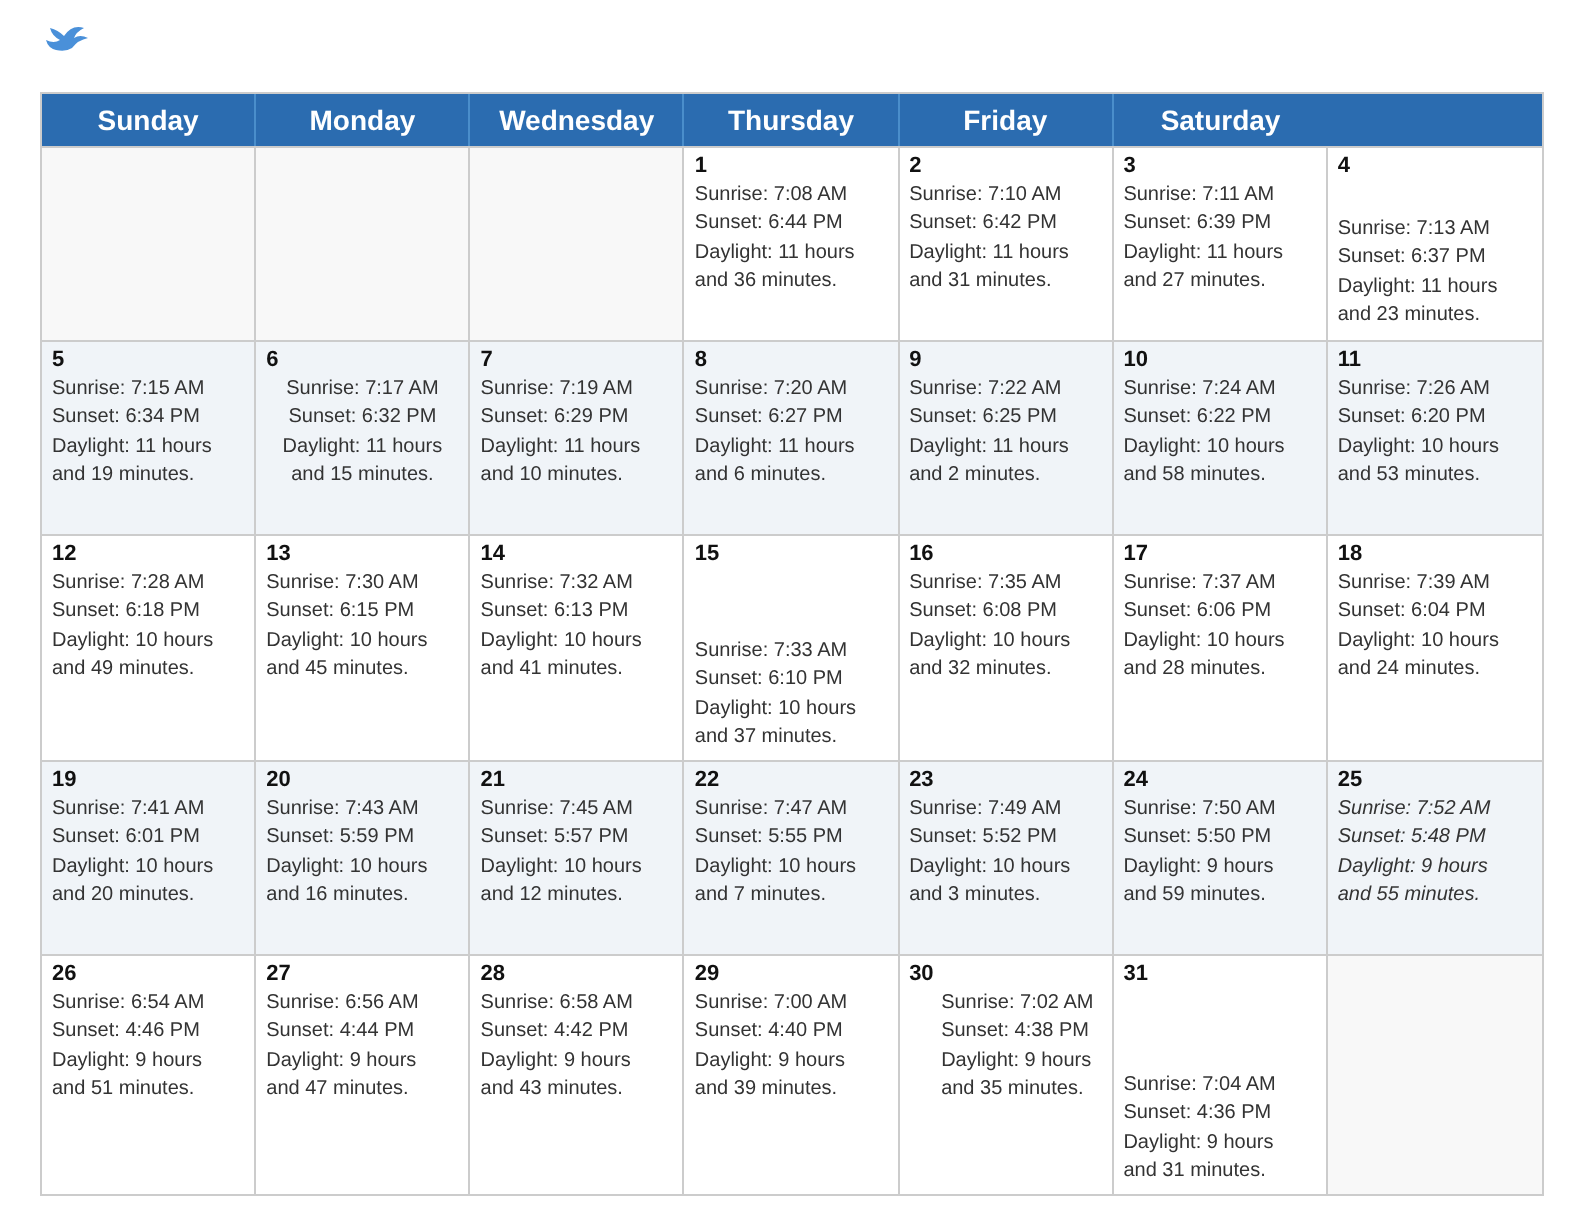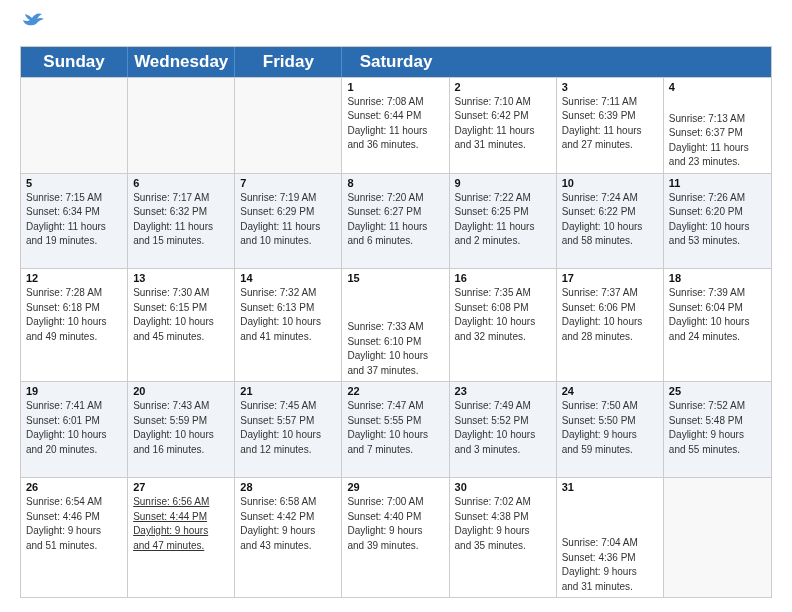--- a/index.html
+++ b/index.html
@@ -56,21 +56,21 @@
       flex-direction: column;
       border: 1px solid #ccc;
     }
     .cal-header-row {
       display: grid;
       grid-template-columns: repeat(7, 1fr);
       background: #2b6cb0;
     }
     .cal-header-cell {
       color: #fff;
-      font-size: 17px;
+      font-size: 14px;
       font-weight: bold;
       padding: 5px 6px;
       border-right: 1px solid #4a8ecb;
       text-align: center;
     }
     .cal-header-cell:last-child { border-right: none; }
     .cal-body {
       flex: 1;
       display: flex;
       flex-direction: column;
@@ -122,21 +122,23 @@
     </div>
     <div class="title-block">
       <div class="month-title"></div>
       <div class="subtitle"></div>
     </div>
   </div>
 
   <div class="calendar">
     <div class="cal-header-row">
     <div class="cal-header-cell">Sunday</div>
+        <div class="cal-header-cell">Monday</div>
         <div class="cal-header-cell">Wednesday</div>
+        <div class="cal-header-cell">Thursday</div>
         <div class="cal-header-cell">Friday</div>
         <div class="cal-header-cell">Saturday</div>
       </div>
     <div class="cal-body">
     <div class="cal-week">
           <div class="cal-cell empty"></div>
           <div class="cal-cell empty"></div>
           <div class="cal-cell empty"></div>
           <div class="cal-cell">
             <div class="day-num">1</div>
@@ -170,21 +172,21 @@
         <div class="cal-week">
           <div class="cal-cell alt-bg">
             <div class="day-num">5</div>
             <div class="cell-info" style="white-space: pre-line;">Sunrise: 7:15 AM
 Sunset: 6:34 PM
 Daylight: 11 hours
 and 19 minutes.</div>
           </div>
           <div class="cal-cell alt-bg">
             <div class="day-num">6</div>
-            <div class="cell-info" style="white-space: pre-line;">Sunrise: 7:17 AM
+            <div class="cell-info" style="white-space: pre-line; text-align: center;">Sunrise: 7:17 AM
 Sunset: 6:32 PM
 Daylight: 11 hours
 and 15 minutes.</div>
           </div>
           <div class="cal-cell alt-bg">
             <div class="day-num">7</div>
             <div class="cell-info" style="white-space: pre-line;">Sunrise: 7:19 AM
 Sunset: 6:29 PM
 Daylight: 11 hours
 and 10 minutes.</div>
@@ -307,58 +309,58 @@
           </div>
           <div class="cal-cell alt-bg">
             <div class="day-num">24</div>
             <div class="cell-info" style="white-space: pre-line;">Sunrise: 7:50 AM
 Sunset: 5:50 PM
 Daylight: 9 hours
 and 59 minutes.</div>
           </div>
           <div class="cal-cell alt-bg">
             <div class="day-num">25</div>
-            <div class="cell-info" style="white-space: pre-line;">Sunrise: 7:52 AM
+            <div class="cell-info" style="white-space: pre-line; font-style: italic;">Sunrise: 7:52 AM
 Sunset: 5:48 PM
 Daylight: 9 hours
 and 55 minutes.</div>
           </div>
         </div>
         <div class="cal-week">
           <div class="cal-cell">
             <div class="day-num">26</div>
             <div class="cell-info" style="white-space: pre-line;">Sunrise: 6:54 AM
 Sunset: 4:46 PM
 Daylight: 9 hours
 and 51 minutes.</div>
           </div>
           <div class="cal-cell">
             <div class="day-num">27</div>
-            <div class="cell-info" style="white-space: pre-line; text-decoration: underline;">Sunrise: 6:56 AM
+            <div class="cell-info" style="white-space: pre-line;">Sunrise: 6:56 AM
 Sunset: 4:44 PM
 Daylight: 9 hours
 and 47 minutes.</div>
           </div>
           <div class="cal-cell">
             <div class="day-num">28</div>
             <div class="cell-info" style="white-space: pre-line;">Sunrise: 6:58 AM
 Sunset: 4:42 PM
 Daylight: 9 hours
 and 43 minutes.</div>
           </div>
           <div class="cal-cell">
             <div class="day-num">29</div>
             <div class="cell-info" style="white-space: pre-line;">Sunrise: 7:00 AM
 Sunset: 4:40 PM
 Daylight: 9 hours
 and 39 minutes.</div>
           </div>
           <div class="cal-cell">
             <div class="day-num">30</div>
-            <div class="cell-info" style="white-space: pre-line;">Sunrise: 7:02 AM
+            <div class="cell-info" style="white-space: pre-line; margin-left: 16px;">Sunrise: 7:02 AM
 Sunset: 4:38 PM
 Daylight: 9 hours
 and 35 minutes.</div>
           </div>
           <div class="cal-cell">
             <div class="day-num">31</div>
             <div class="cell-info" style="white-space: pre-line; margin-top: 43px;">Sunrise: 7:04 AM
 Sunset: 4:36 PM
 Daylight: 9 hours
 and 31 minutes.</div>

